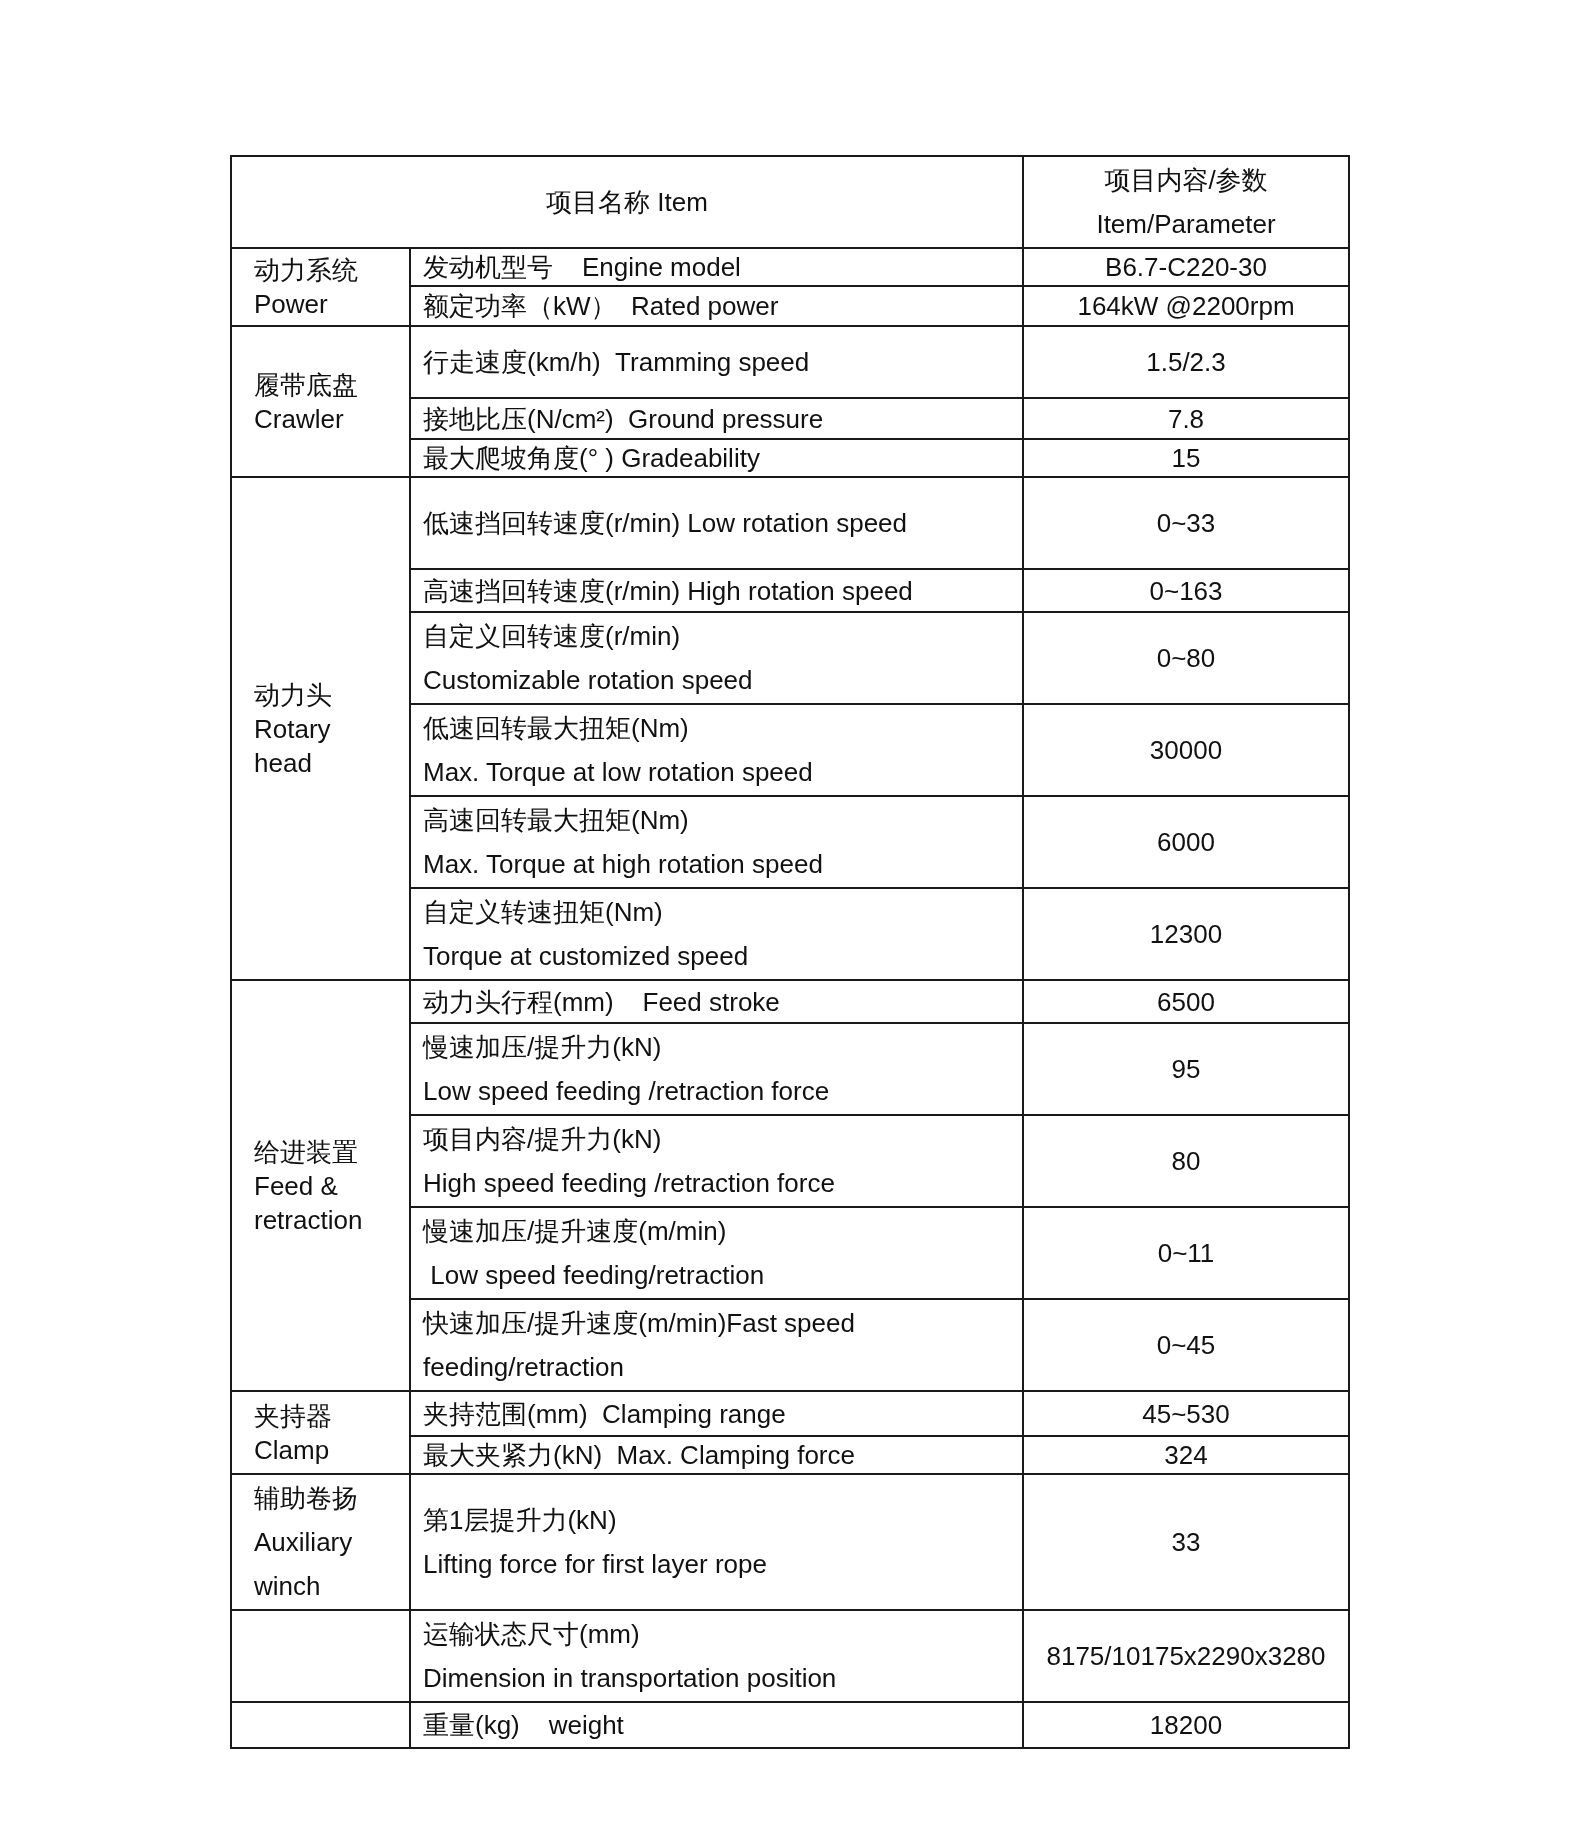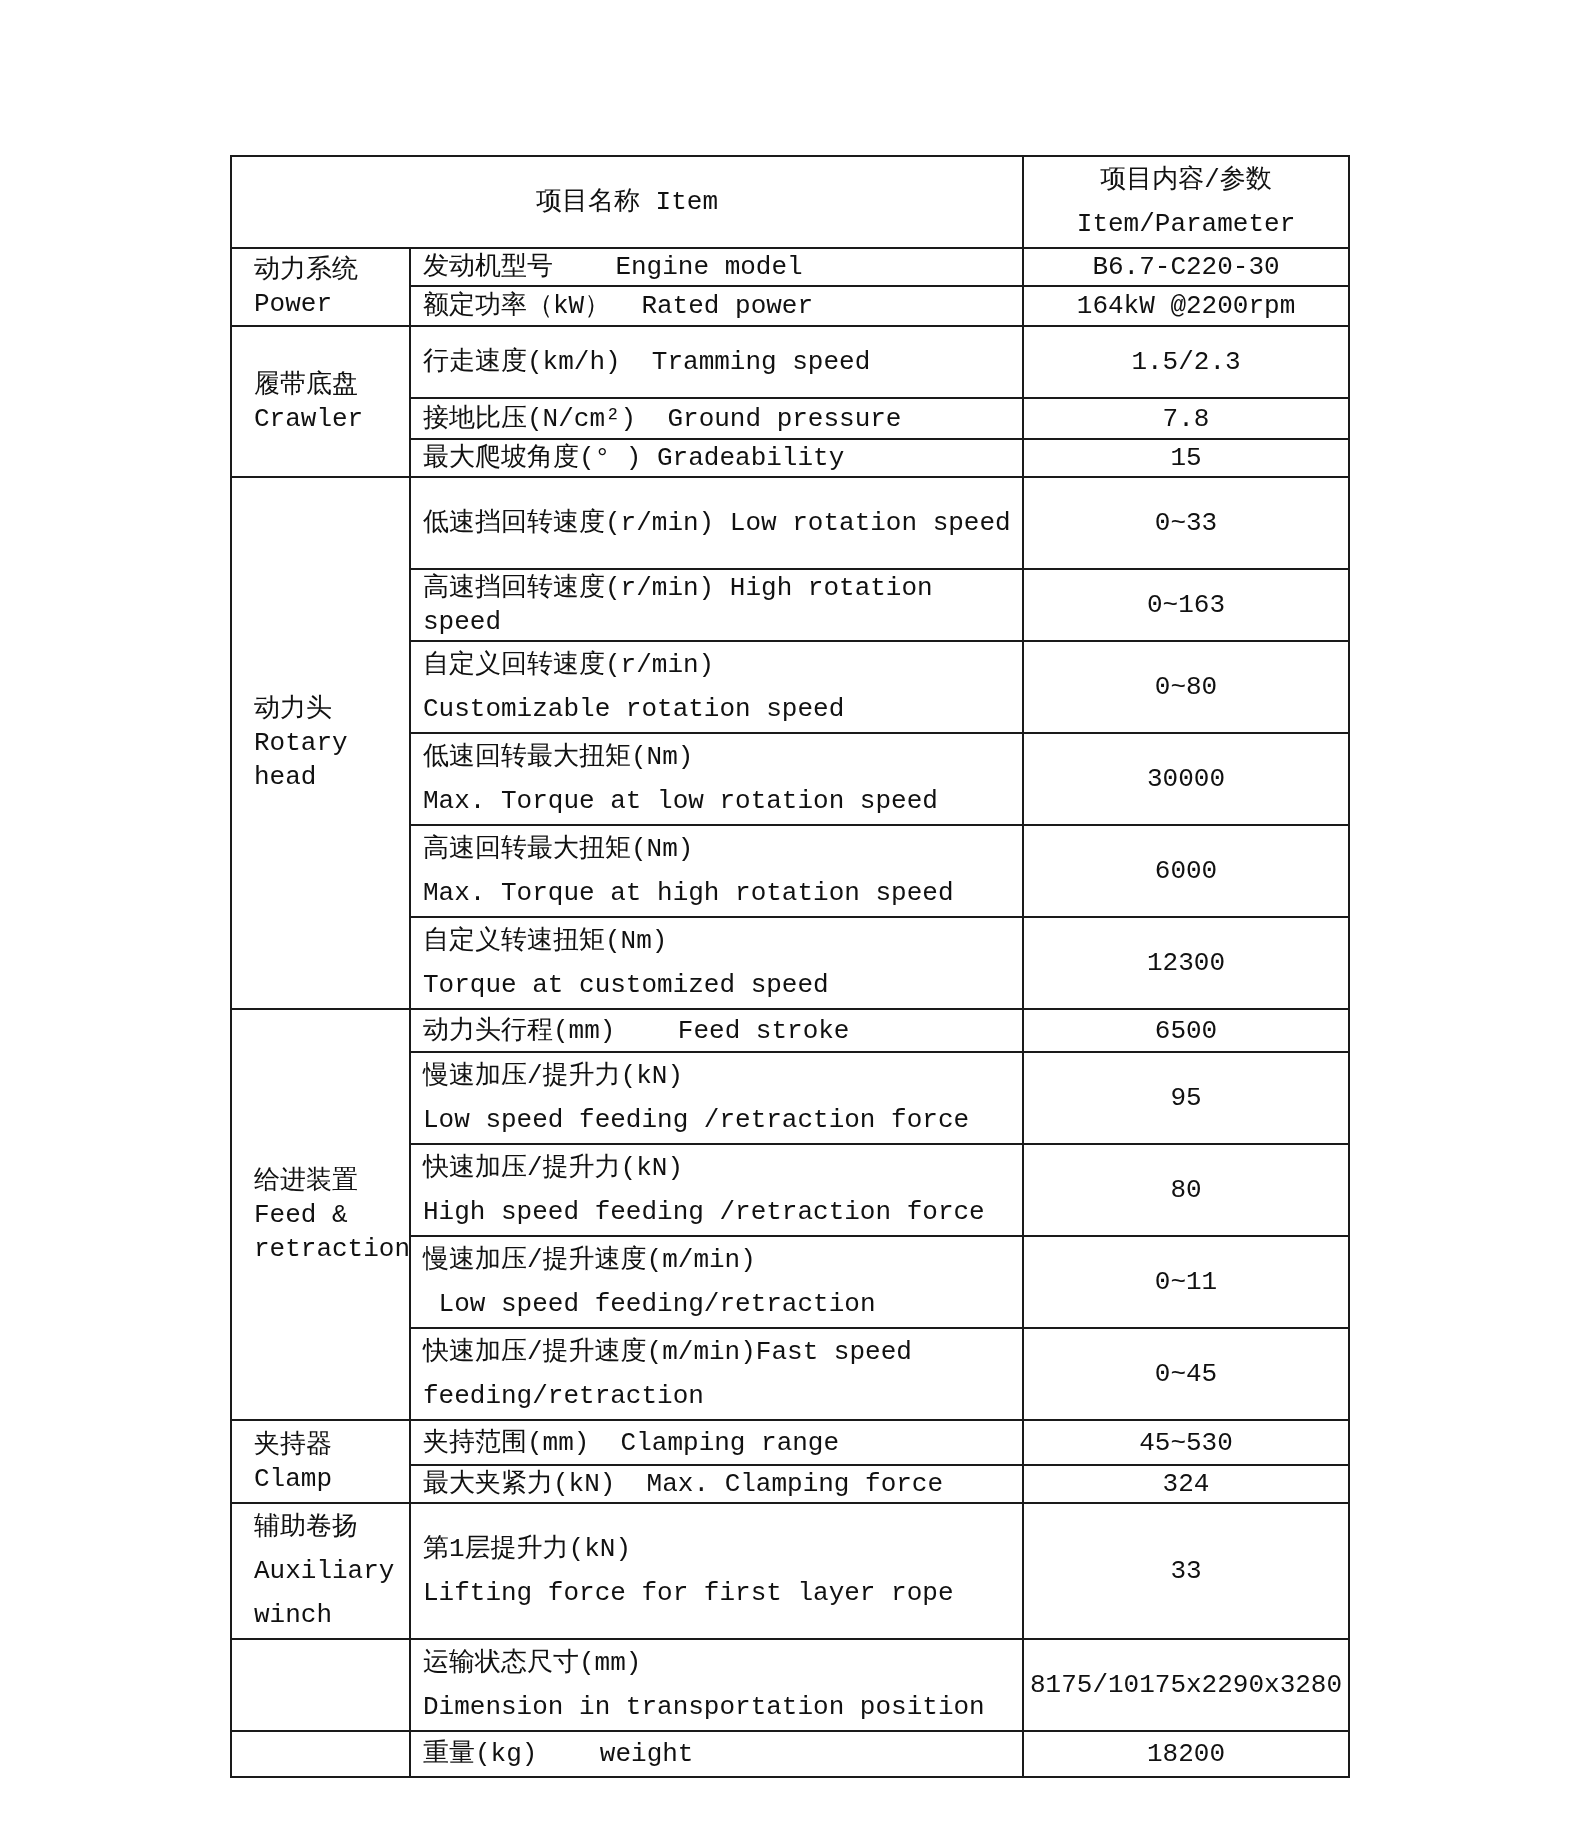--- a/index.html
+++ b/index.html
@@ -1,21 +1,21 @@
 <!DOCTYPE html>
 <html><head>
 <meta charset="utf-8">
 <style>
   html,body{margin:0;padding:0;background:#ffffff;}
   .page{
     position:relative;
     width:1587px;
     height:1831px;
     background:#ffffff;
-    font-family:Liberation Mono, monospace;
+    font-family:Liberation Sans, sans-serif;
     color:#111111;
   }
   table.spec{
     position:absolute;
     left:230px;
     top:155px;
     border-collapse:collapse;
     table-layout:fixed;
     width:1118px;
     font-size:26px;
@@ -197,21 +197,21 @@
       <td class="name">
         <div class="ln">慢速加压/提升力(kN)</div>
         <div class="ln">Low speed feeding /retraction force</div>
       </td>
       <td class="val">
         <div class="ln">95</div>
       </td>
     </tr>
     <tr style="height:85px">
       <td class="name">
-        <div class="ln">快速加压/提升力(kN)</div>
+        <div class="ln">项目内容/提升力(kN)</div>
         <div class="ln">High speed feeding /retraction force</div>
       </td>
       <td class="val">
         <div class="ln">80</div>
       </td>
     </tr>
     <tr style="height:85px">
       <td class="name">
         <div class="ln">慢速加压/提升速度(m/min)</div>
         <div class="ln"> Low speed feeding/retraction</div>

